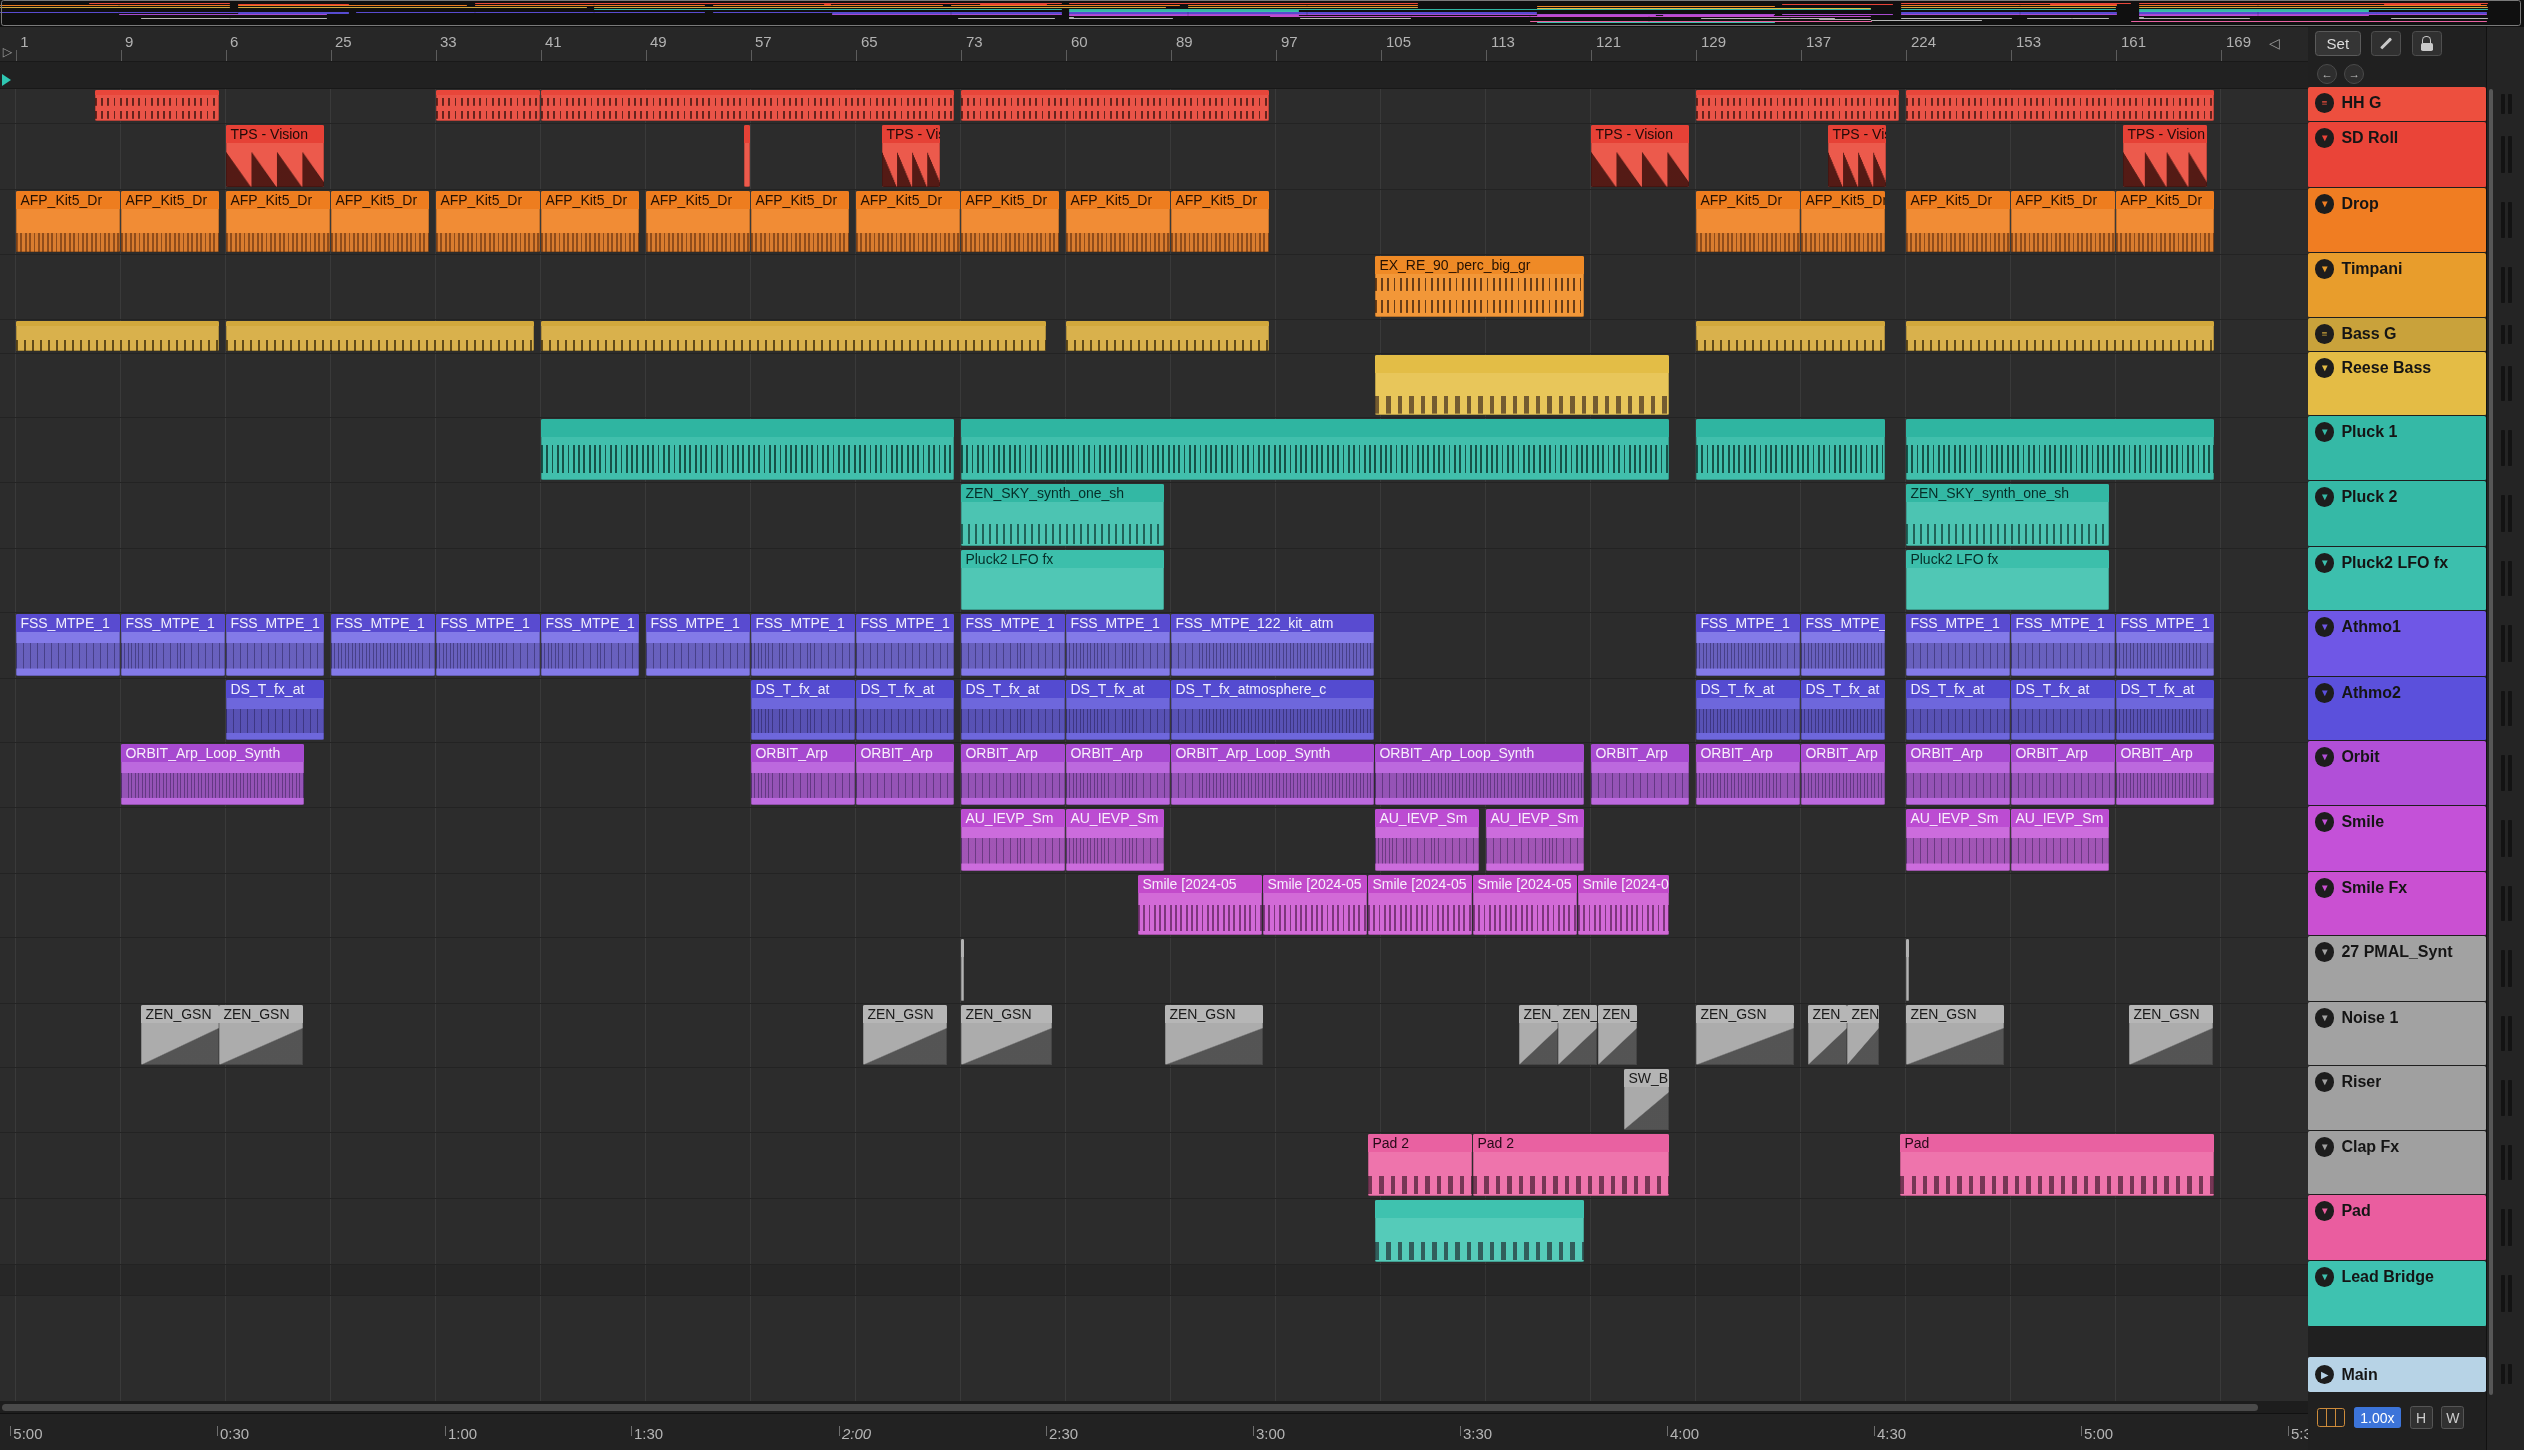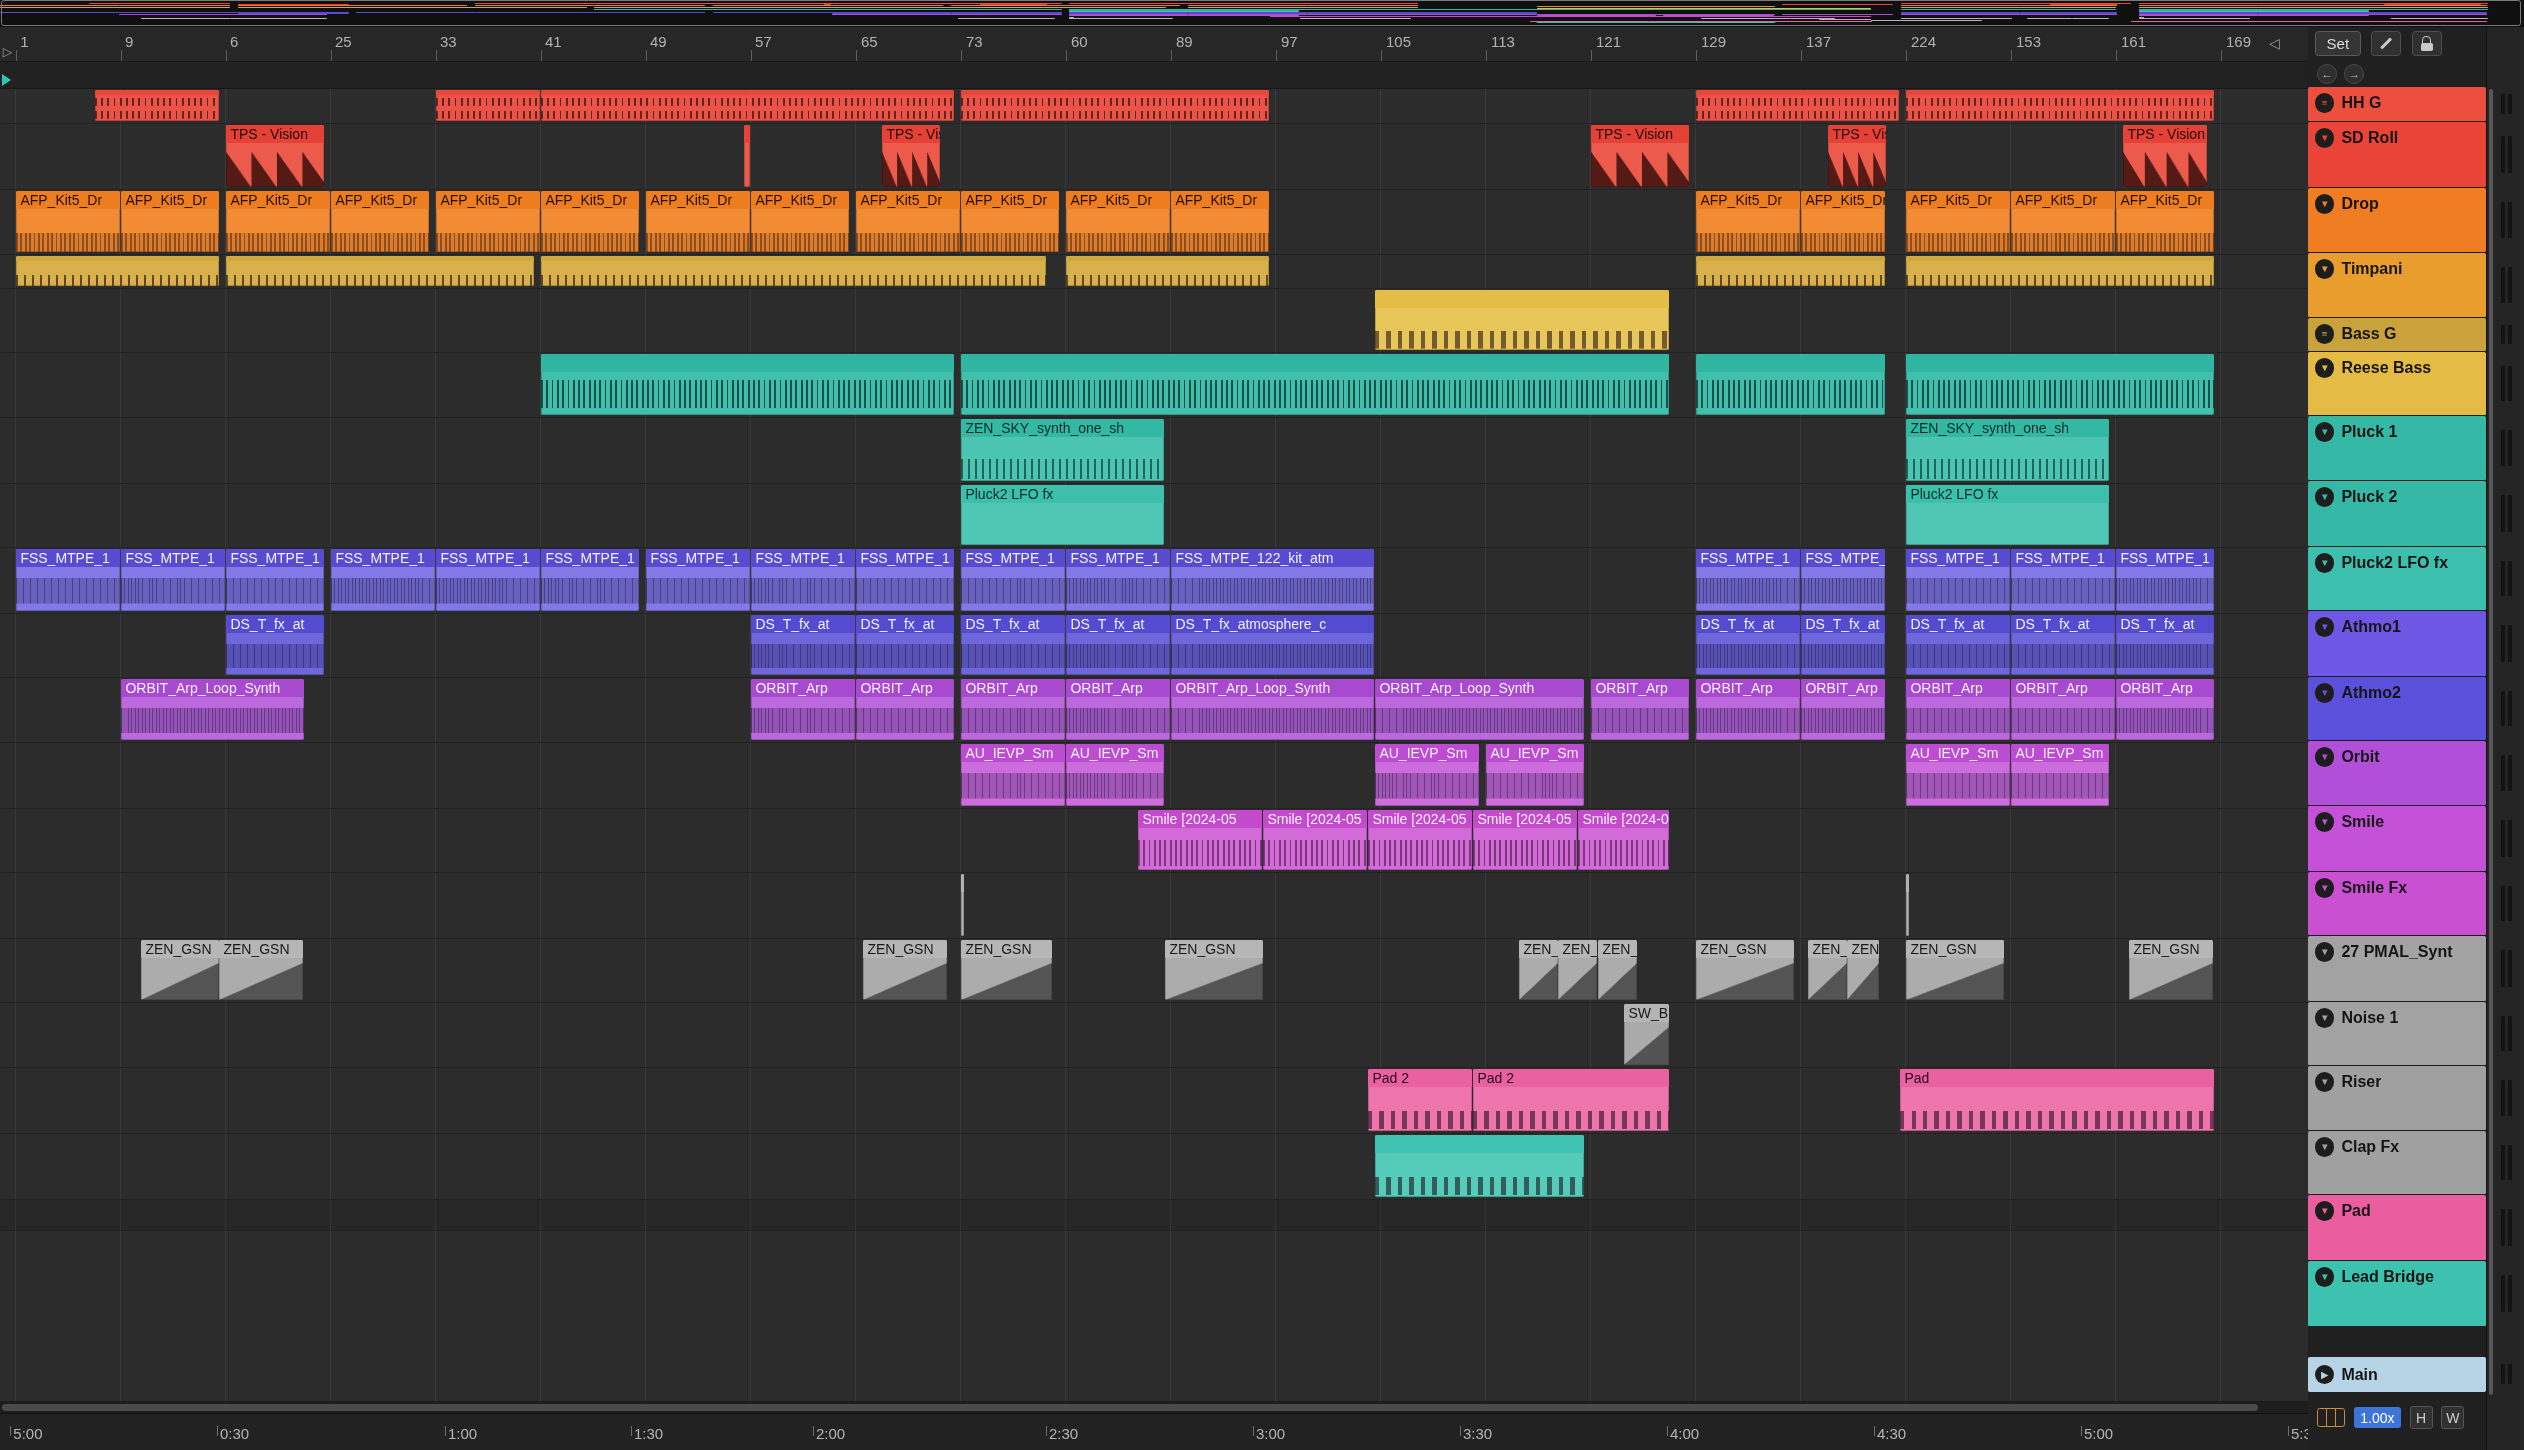--- a/index.html
+++ b/index.html
@@ -409,20 +409,26 @@
             </div>
             <div class="clip" style="left: 2011px; width: 104px; background: rgb(241, 140, 53);">
               <div class="clip-title" style="background: rgb(238, 125, 31); height: 17.7px;"><span style="color: rgb(36, 17, 3);">AFP_Kit5_Dr</span></div>
               <div class="clip-body pat-wavebottom"></div>
             </div>
             <div class="clip" style="left: 2116px; width: 98px; background: rgb(241, 140, 53);">
               <div class="clip-title" style="background: rgb(238, 125, 31); height: 17.7px;"><span style="color: rgb(36, 17, 3);">AFP_Kit5_Dr</span></div>
               <div class="clip-body pat-wavebottom"></div>
             </div>
           </div>
+          <div class="lane" style="height: 65px;">
+            <div class="clip" style="left: 1375px; width: 209px; background: rgb(242, 151, 56);">
+              <div class="clip-title" style="background: rgb(239, 138, 38); height: 17.7px;"><span style="color: rgb(36, 17, 3);">EX_RE_90_perc_big_gr</span></div>
+              <div class="clip-body pat-ticks2"></div>
+            </div>
+          </div>
           <div class="lane" style="height: 34px;">
             <div class="clip" style="left: 16px; width: 203px; background: rgb(217, 177, 76);">
               <div class="clip-title" style="background: rgb(210, 168, 60); height: 5.3px;"></div>
               <div class="clip-body pat-ticksbottom"></div>
             </div>
             <div class="clip" style="left: 226px; width: 308px; background: rgb(217, 177, 76);">
               <div class="clip-title" style="background: rgb(210, 168, 60); height: 5.3px;"></div>
               <div class="clip-body pat-ticksbottom"></div>
             </div>
             <div class="clip" style="left: 541px; width: 505px; background: rgb(217, 177, 76);">
@@ -798,21 +804,21 @@
       <div class="lane-gap"></div>
     </div>
     <div class="hscroll">
       <div class="hthumb"></div>
     </div>
     <div class="time-ruler">
         <div class="time-label" style="left: 13.3px;">5:00</div>
         <div class="time-label" style="left: 220px;">0:30</div>
         <div class="time-label" style="left: 448px;">1:00</div>
         <div class="time-label" style="left: 634px;">1:30</div>
-        <div class="time-label" style="left: 816px;">2:00</div>
+        <div class="time-label" style="left: 842px; font-style: italic;">2:00</div>
         <div class="time-label" style="left: 1049px;">2:30</div>
         <div class="time-label" style="left: 1256px;">3:00</div>
         <div class="time-label" style="left: 1463px;">3:30</div>
         <div class="time-label" style="left: 1670px;">4:00</div>
         <div class="time-label" style="left: 1877px;">4:30</div>
         <div class="time-label" style="left: 2084px;">5:00</div>
         <div class="time-label" style="left: 2291px;">5:30</div>
       </div>
   </div>
 

